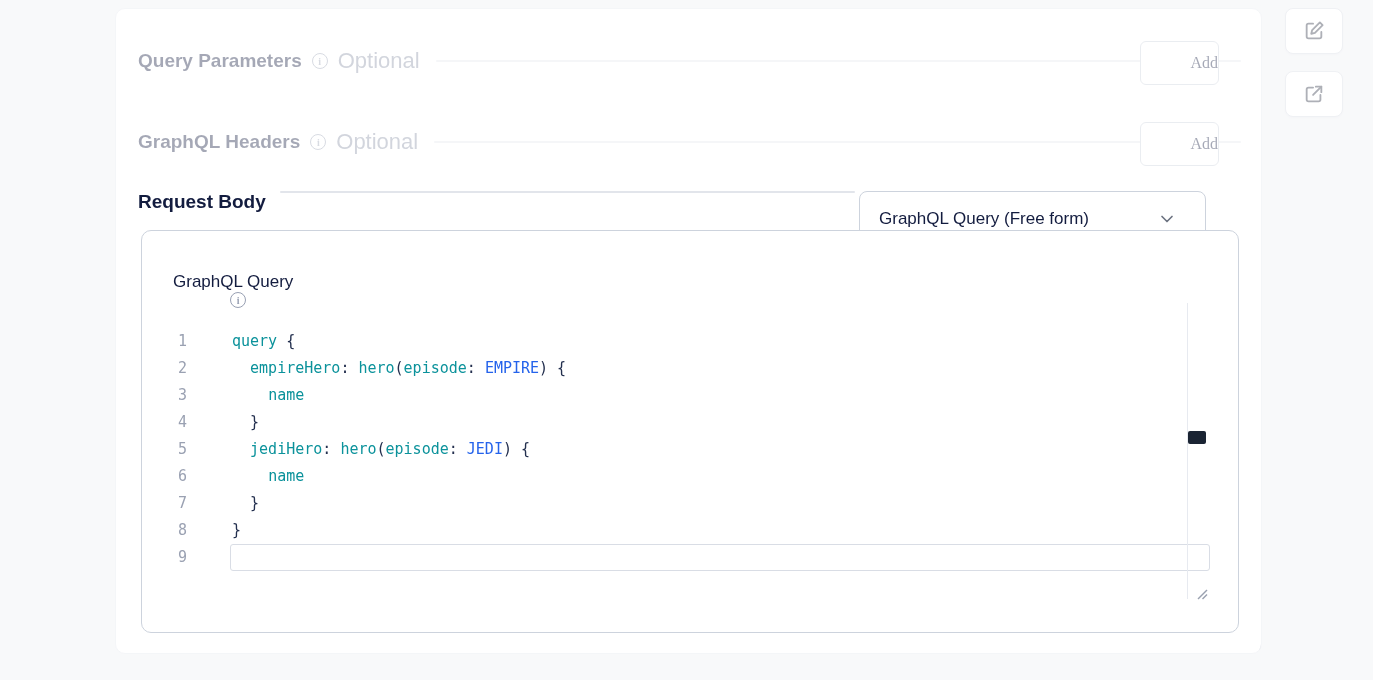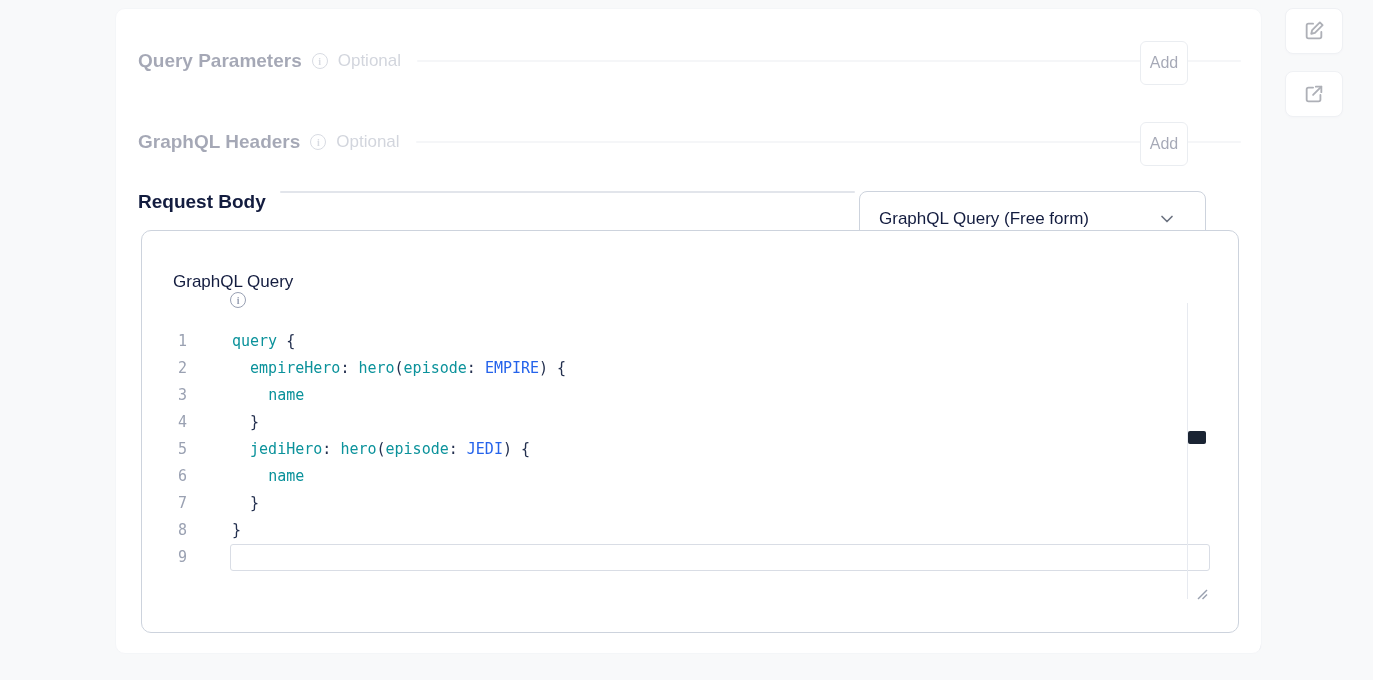--- a/index.html
+++ b/index.html
@@ -16,27 +16,27 @@
   .sec-row { position:absolute; left:22px; width:1103px; height:44px;
              display:flex; align-items:center; }
   .row-qp { top:30px; }
   .row-rh { top:111px; }
   .sec-title { font-size:19px; font-weight:700; color:#131c3f; white-space:nowrap; }
   .info-icon { display:inline-flex; align-items:center; justify-content:center;
                width:16px; height:16px; border:1px solid #98a0b3; border-radius:50%;
                color:#98a0b3; font-size:10px; font-weight:700; margin-left:10px; flex:none;
                font-family:"Liberation Serif", serif; }
   .info-icon::after { content:"i"; }
-  .optional { font-size:17px; color:#8a92a6; margin-left:10px; white-space:nowrap; }
+  .optional { font-size:22px; color:#8a92a6; margin-left:10px; white-space:nowrap; }
   .h-divider { flex:1; height:2px; background:#e4e7ed; border-radius:1px; margin-left:16px; }
 
-  .add-btn { position:absolute; left:1024px; width:48px; height:44px;
+  .add-btn { position:absolute; left:1024px; width:79px; height:44px;
              background:#ffffff; border:1px solid #c9cfda; border-radius:6px;
-             font-family:Liberation Sans, sans-serif;
-             font-size:16px; font-weight:500; color:#131c3f; cursor:pointer; }
+             font-family:Liberation Serif, serif;
+             font-size:16px; font-weight:500; color:#131c3f; cursor:pointer;text-align:right; }
   .add-qp { top:32px; }
   .add-rh { top:113px; }
 
   
   .rb-row { position:absolute; left:22px; top:182px; width:1068px; height:55px;
             display:flex; align-items:flex-start; }
   .rb-divider { flex:1; height:2px; background:#e2e5eb; border-radius:1px; margin:0 4px 0 14px; }
   .body-select { flex:none; width:347px; height:55px; border:1px solid #cdd3dd; border-radius:8px;
                  background:#fff; display:flex; align-items:center; padding:0 28px 0 19px;
                  cursor:pointer; }

